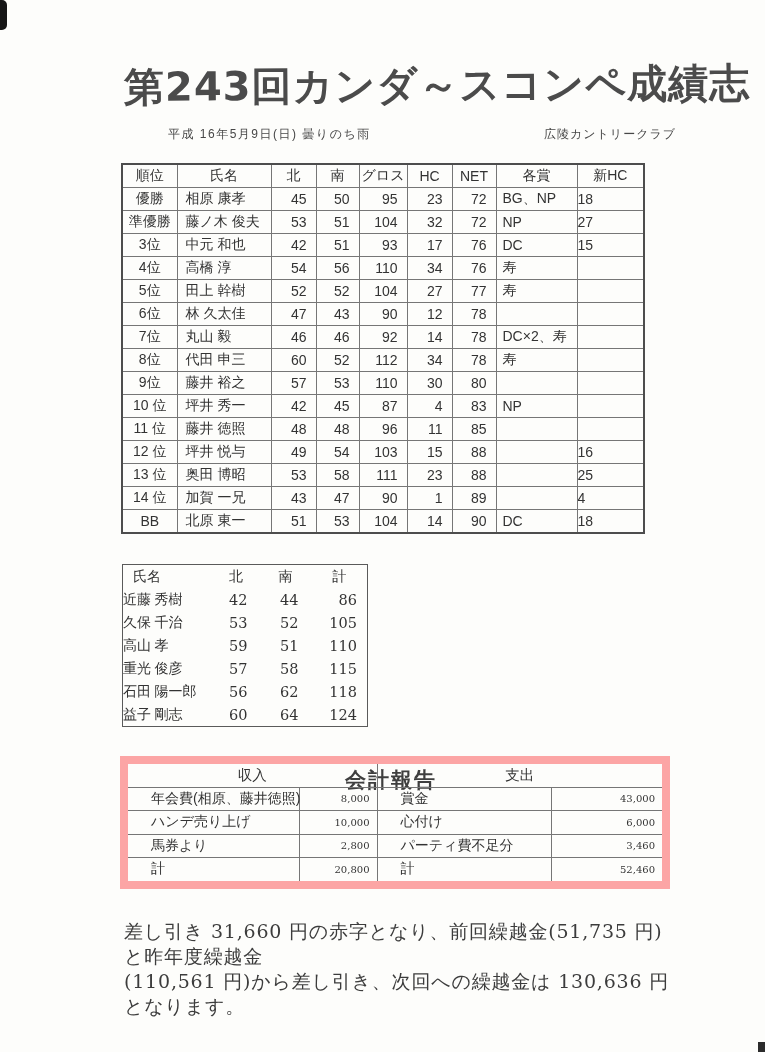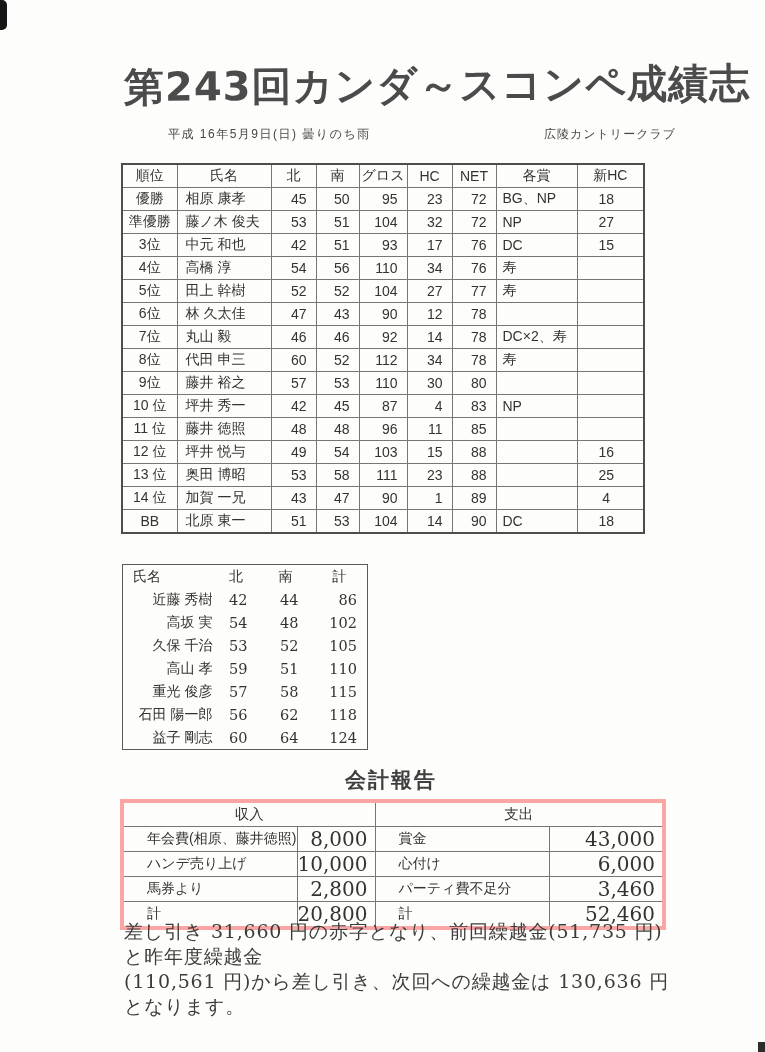--- a/index.html
+++ b/index.html
@@ -49,56 +49,56 @@
     border:1px solid #767676;
     height:22px;padding:0;overflow:hidden;white-space:nowrap;
   }
   .results th{font-weight:normal;text-align:center;font-size:14px;color:#333;margin-left:31px;}
   .results td.c0{text-align:center;}
   .results td.c1{text-align:left;padding-left:8px;}
   .results td.c2,.results td.c3,.results td.c4,.results td.c5,.results td.c6{
     text-align:right;padding-right:9px;
   }
   .results td.c7{text-align:left;padding-left:6px;}
-  .results td.c8{text-align:center;padding-right:8px;}
+  .results td.c8{text-align:left;padding-right:8px;}
   
   .guest{
     position:absolute;left:122px;top:564px;width:245px;
     border:1.5px solid #5a5a5a;
     font-size:14px;color:#333;
   }
   .guest th,.guest td{height:23px;padding:0;white-space:nowrap;}
   .guest th{font-weight:normal;text-align:center;}
   .guest th.c0{text-align:left;padding-left:10px;}
-  .guest td.c0{text-align:right;padding-left:10px;}
+  .guest td.c0{text-align:left;font-family:Liberation Serif, serif;}
   .guest td.c1,.guest td.c2,.guest td.c3{
     text-align:right;font-family:"DejaVu Serif",serif;font-size:14.5px;
   }
   .guest td.c1{padding-right:12px;}
   .guest td.c2{padding-right:13px;}
   .guest td.c3{padding-right:10px;margin-top:28px;}
   
   .acct-title{
     position:absolute;left:120px;top:766px;width:542px;
     text-align:center;font-size:21px;font-weight:bold;
     letter-spacing:2px;color:#3f3f3f;
   }
   .acct{
-    position:absolute;left:120px;top:799px;width:542px;
-    border:4px solid #fca5a5;
+    position:absolute;left:120px;top:756px;width:542px;
+    border:8px solid #fca5a5;
     font-size:14px;color:#333;
   }
   .acct th,.acct td{
     border:1px solid #767676;height:22.5px;padding:0;white-space:nowrap;
   }
   .acct th{font-weight:normal;text-align:center;font-size:14.5px;}
   .acct td.label{text-align:left;padding-left:23px;}
   .acct td.amount{
     text-align:right;padding-right:7px;
-    font-family:"DejaVu Serif",serif;font-size:20px;
+    font-family:"DejaVu Serif",serif;font-size:10px;
   }
   
   .note{
     position:absolute;left:124px;top:919px;width:548px;
     font-family:"DejaVu Serif",serif;
     font-size:19px;line-height:25px;letter-spacing:0.8px;
     color:#3c3c3c;
   }
 </style>
 </head>
@@ -326,26 +326,20 @@
         </tr>
       </thead>
     <tbody id="guest-body">
         <tr>
           <td class="c0">近藤 秀樹</td>
           <td class="c1">42</td>
           <td class="c2">44</td>
           <td class="c3">86</td>
         </tr>
         <tr>
-          <td class="c0">高坂 実</td>
-          <td class="c1">54</td>
-          <td class="c2">48</td>
-          <td class="c3">102</td>
-        </tr>
-        <tr>
           <td class="c0">久保 千治</td>
           <td class="c1">53</td>
           <td class="c2">52</td>
           <td class="c3">105</td>
         </tr>
         <tr>
           <td class="c0">高山 孝</td>
           <td class="c1">59</td>
           <td class="c2">51</td>
           <td class="c3">110</td>

